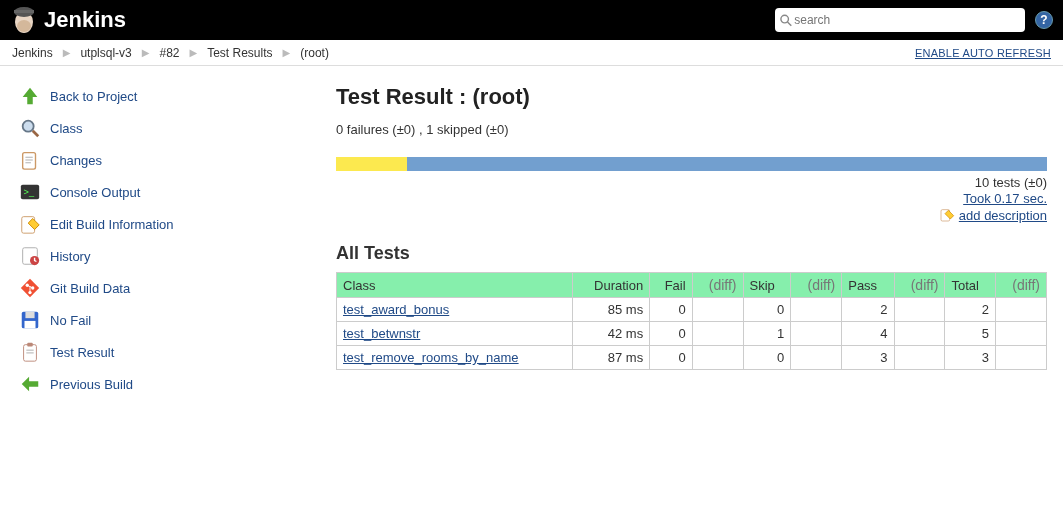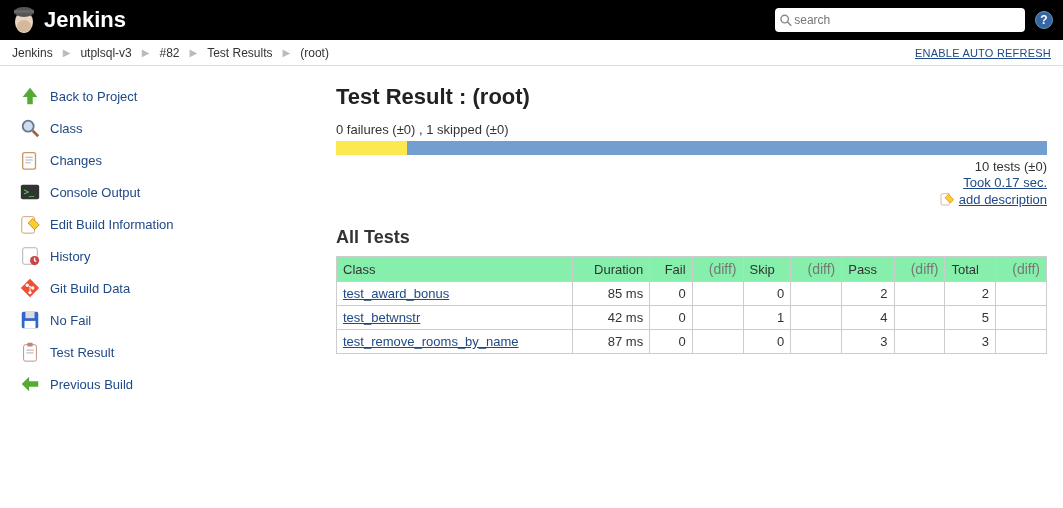--- a/index.html
+++ b/index.html
@@ -21,21 +21,21 @@
 #breadcrumb-bar .right a { text-decoration: underline; }
 
 #body-wrap { display: flex; min-height: 420px; }
 #side-panel { width: 320px; padding: 14px 8px 8px 18px; }
 .task { display: flex; align-items: center; height: 32px; }
 .task a { text-decoration: none; }
 .task .icon { width: 24px; height: 24px; margin-right: 8px; display: flex; align-items: center; justify-content: center; }
 
 #main-panel { flex: 1; padding: 18px 16px 8px 16px; }
 h1 { font-size: 22px; font-weight: bold; color: #222; margin-bottom: 12px; }
-.summary-line { font-size: 13px; color: #333; margin-bottom: 4px; }
+.summary-line { font-size: 13px; color: #333; margin-bottom: 20px; }
 .health-bar { height: 14px; width: 100%; background: #729fcf; display: flex; margin-bottom: 4px; }
 .health-bar .skip-seg { background: #fce94f; }
 .right-align { text-align: right; font-size: 13px; margin: 1px 0; }
 .right-align a { color: #204a87; }
 .edit-row { display: flex; justify-content: flex-end; align-items: center; gap: 4px; }
 
 h2 { font-size: 18px; font-weight: bold; margin: 20px 0 8px 0; }
 
 table.tests { width: 100%; border-collapse: collapse; font-size: 13px; }
 table.tests th, table.tests td { border: 1px solid #ccc; padding: 4px 6px; text-align: left; }

